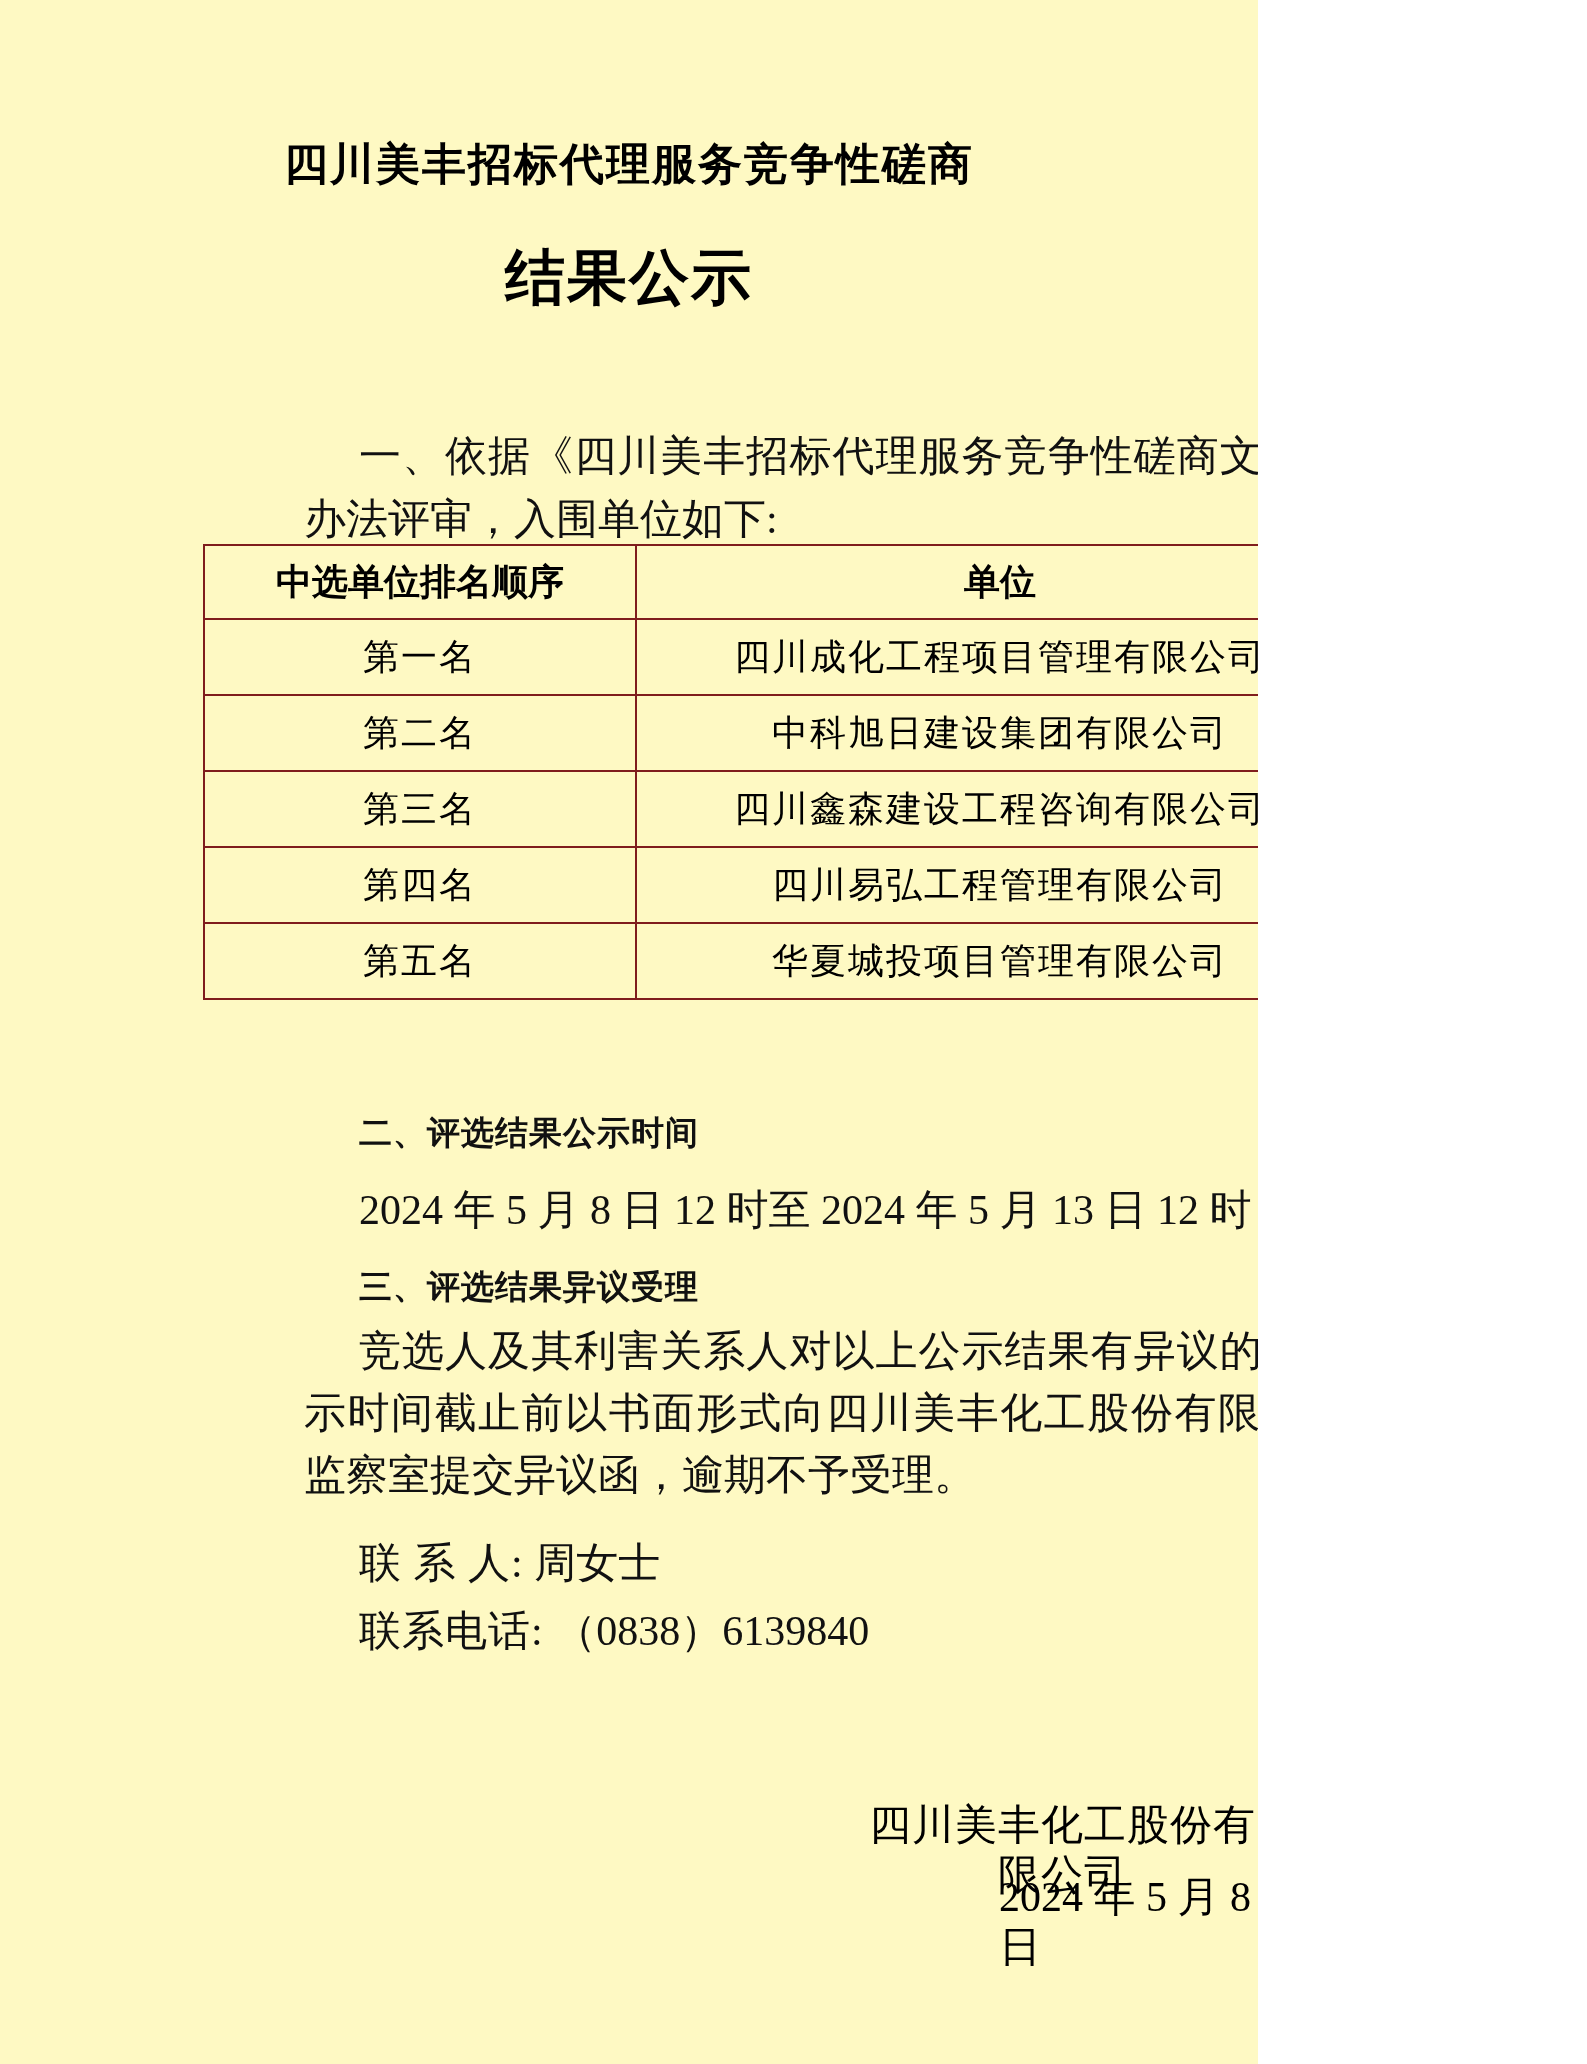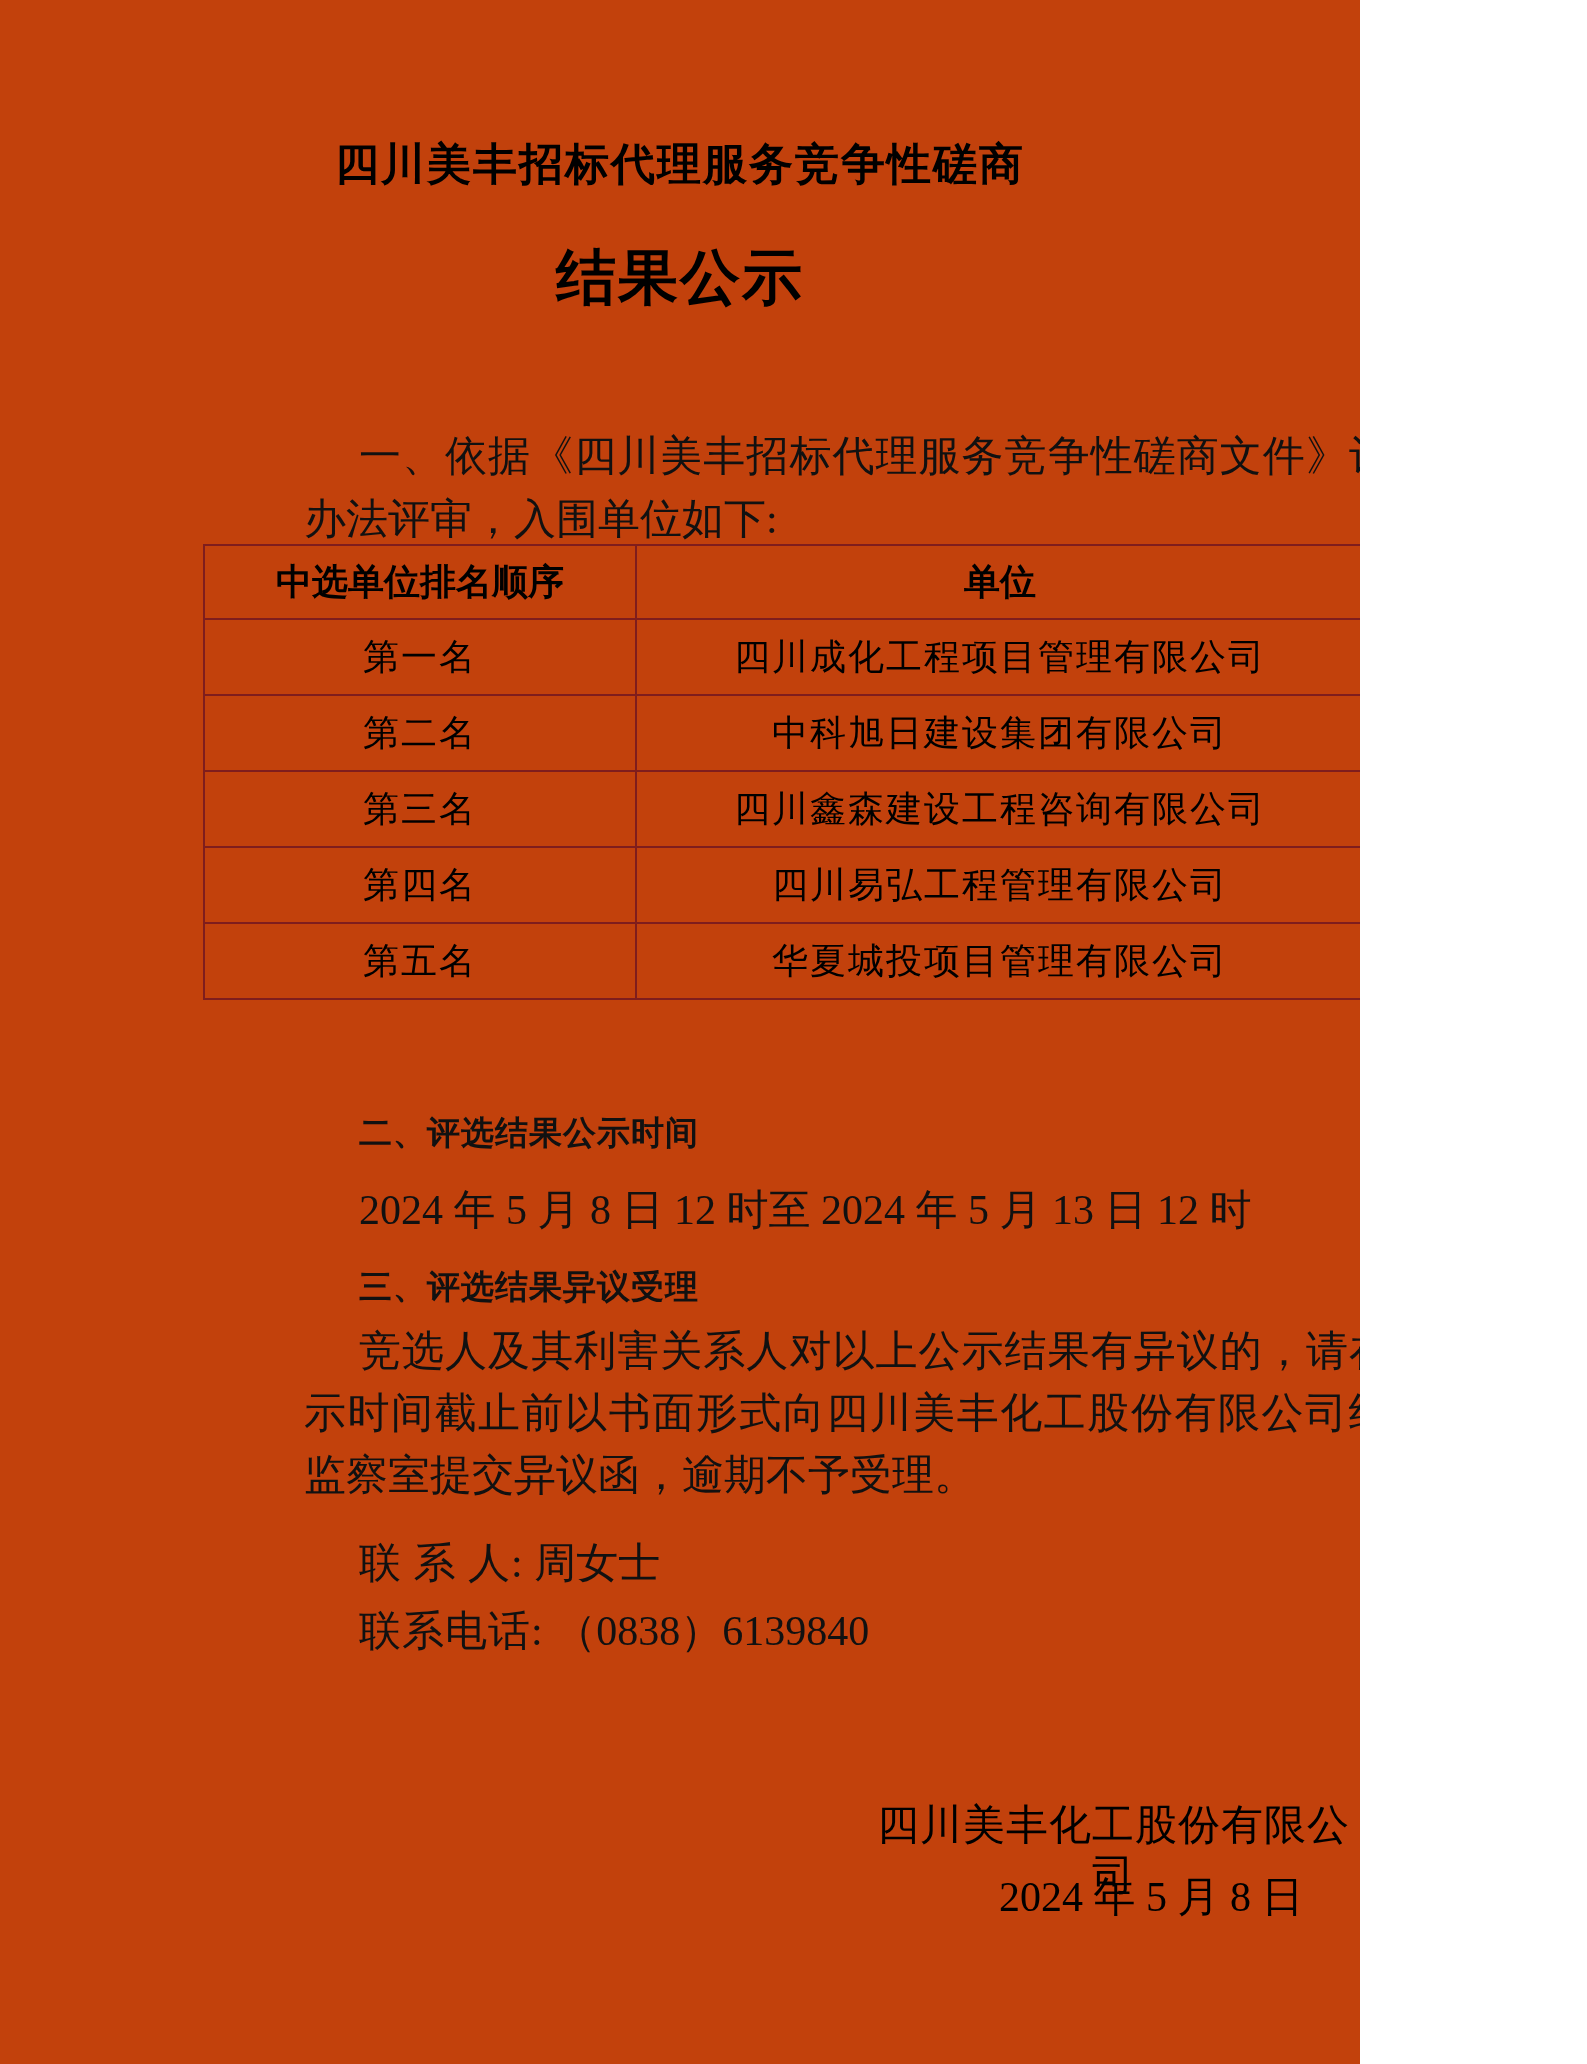--- a/index.html
+++ b/index.html
@@ -2,23 +2,23 @@
 <html><head>
 <meta charset="utf-8">
 <style>
   html, body {
     margin: 0;
     padding: 0;
     background: #ffffff;
   }
   .page {
     position: relative;
-    width: 1360px;
+    width: 1258px;
     height: 2064px;
-    background: #c2410c;
+    background: #fef9c3;
     color: #000000;
     font-family: "Liberation Serif", serif;
     overflow: hidden;
   }
   .abs { position: absolute; }
 
   .doc-title {
     top: 138px;
     left: 0;
     width: 100%;

